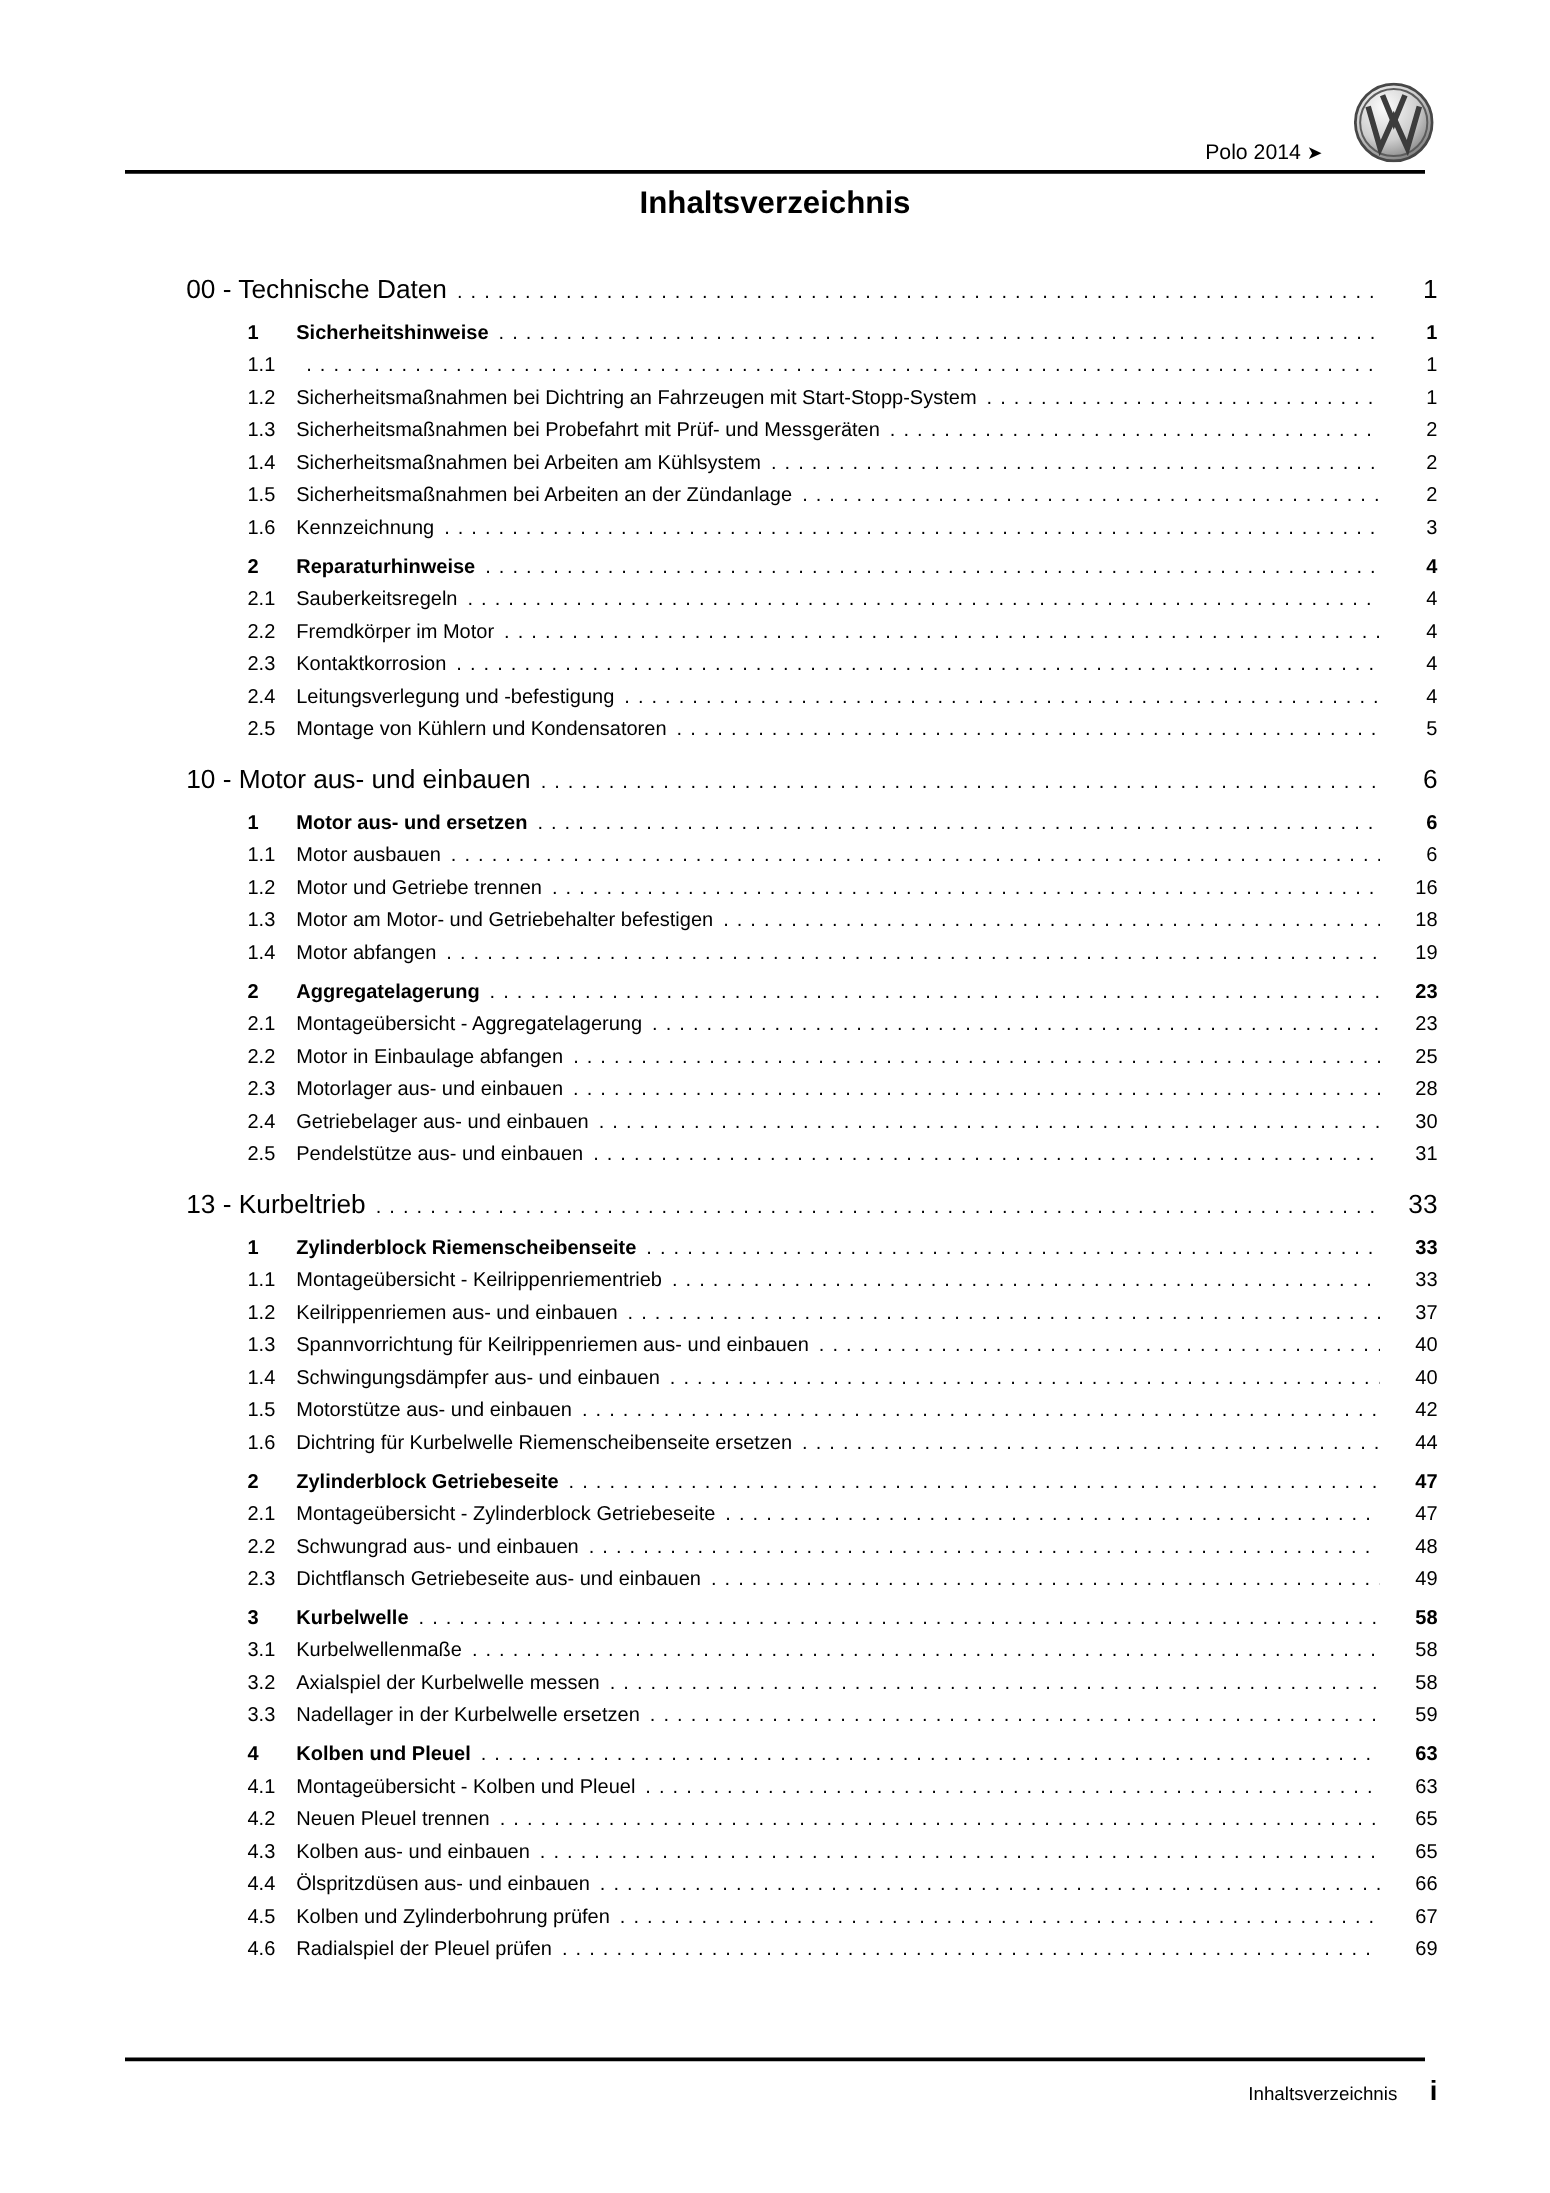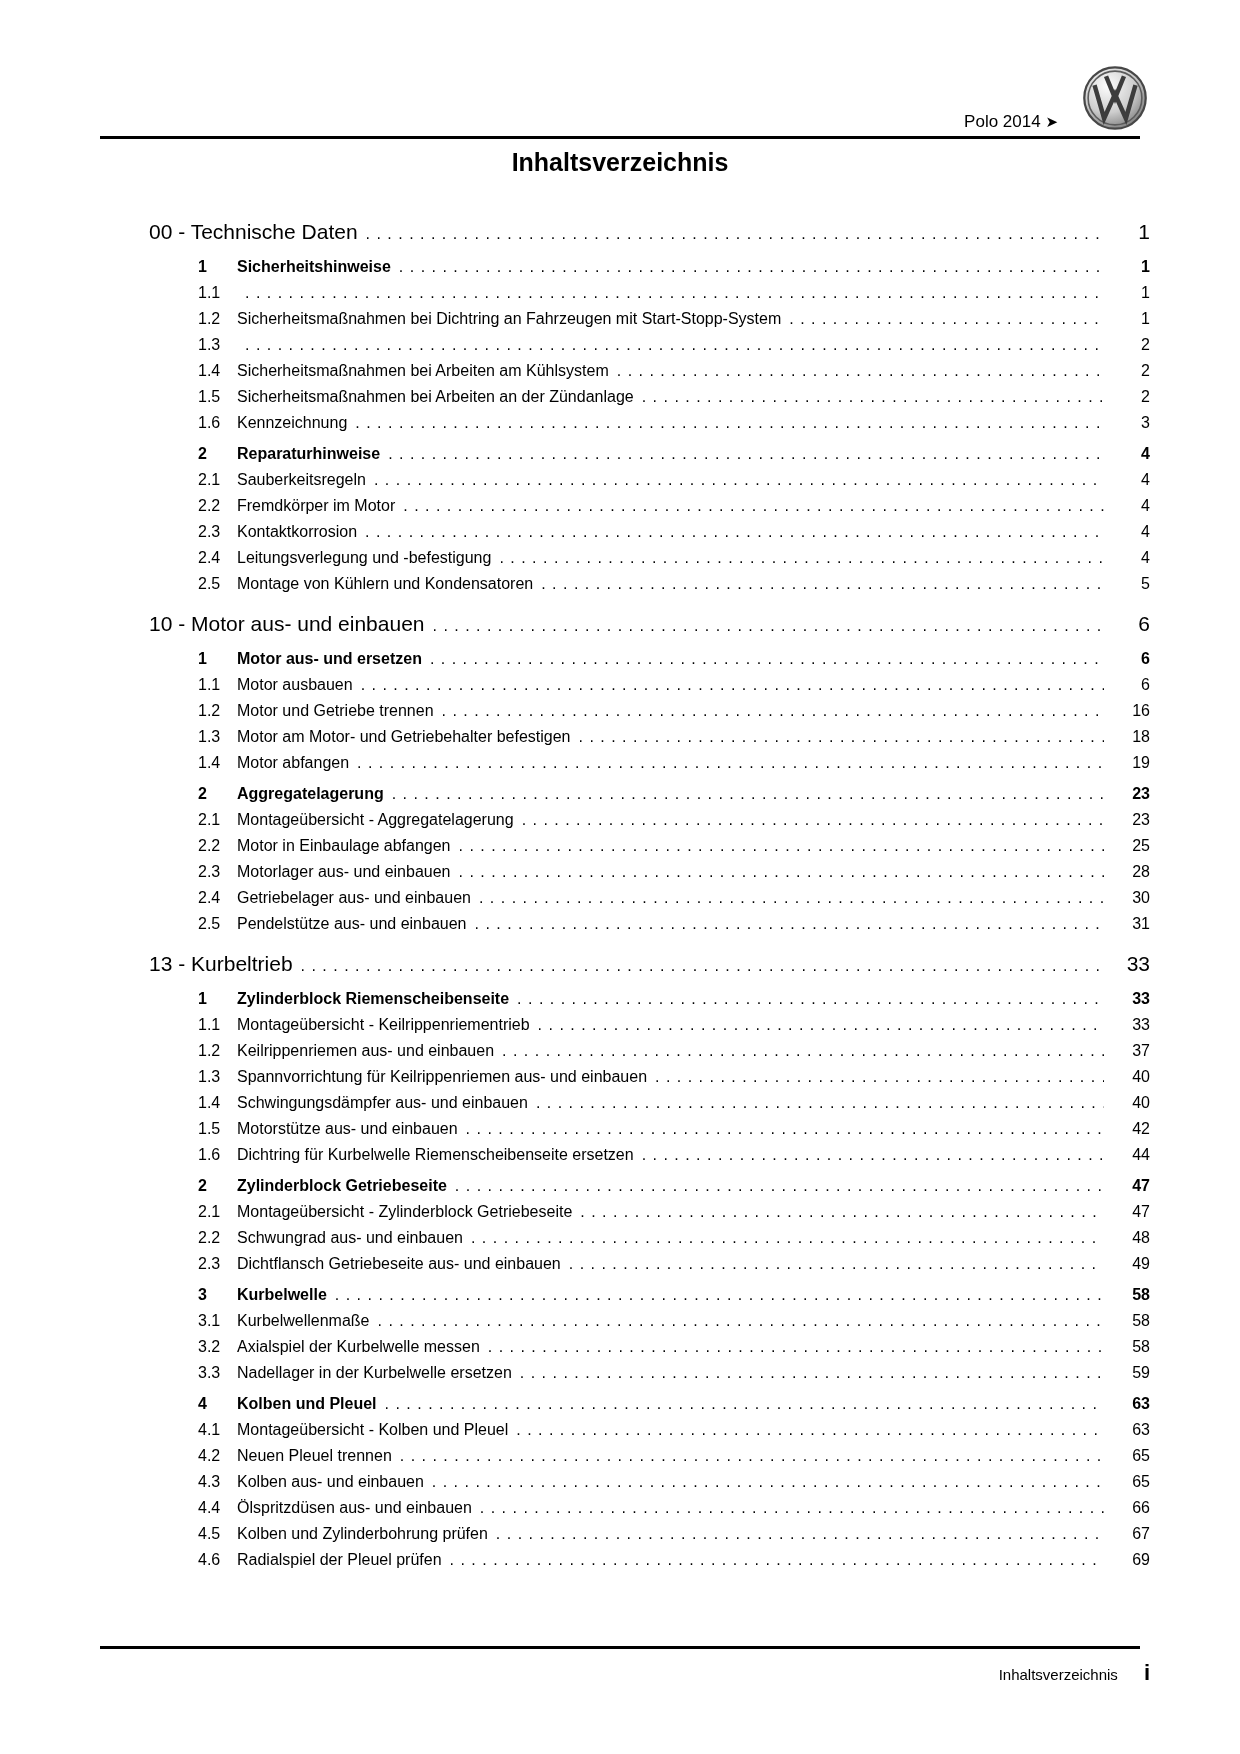--- a/index.html
+++ b/index.html
@@ -155,20 +155,21 @@
 
   <div class="row item-row">
     <span class="num">1.2</span>
     <span class="ttl">Sicherheitsmaßnahmen bei Dichtring an Fahrzeugen mit Start-Stopp-System</span>
     <span class="dots">. . . . . . . . . . . . . . . . . . . . . . . . . . . . . . . . . . . . . . . . . . . . . . . . . . . . . . . . . . . . . . . . . . . . . . . . . . . . . . . . . . . . . . . . . . . . . . . . . . . . . . . . . . . . . . . . . . . . . . . . . . . . . . . . . . . . . . . . . . . . . . . . . . . . . . . . . . . . . . . . . . . . . . . . . . . . . . . . . . . . . . . . . . . . . . . . . . . . . . . . . . . . . . . . . . . . . . . . . . . . </span>
     <span class="pagecol">1</span>
   </div>
 
   <div class="row item-row">
     <span class="num">1.3</span>
+    <span class="ttl">Sicherheitsmaßnahmen bei Probefahrt mit Prüf- und Messgeräten</span>
     <span class="dots">. . . . . . . . . . . . . . . . . . . . . . . . . . . . . . . . . . . . . . . . . . . . . . . . . . . . . . . . . . . . . . . . . . . . . . . . . . . . . . . . . . . . . . . . . . . . . . . . . . . . . . . . . . . . . . . . . . . . . . . . . . . . . . . . . . . . . . . . . . . . . . . . . . . . . . . . . . . . . . . . . . . . . . . . . . . . . . . . . . . . . . . . . . . . . . . . . . . . . . . . . . . . . . . . . . . . . . . . . . . . </span>
     <span class="pagecol">2</span>
   </div>
 
   <div class="row item-row">
     <span class="num">1.4</span>
     <span class="ttl">Sicherheitsmaßnahmen bei Arbeiten am Kühlsystem</span>
     <span class="dots">. . . . . . . . . . . . . . . . . . . . . . . . . . . . . . . . . . . . . . . . . . . . . . . . . . . . . . . . . . . . . . . . . . . . . . . . . . . . . . . . . . . . . . . . . . . . . . . . . . . . . . . . . . . . . . . . . . . . . . . . . . . . . . . . . . . . . . . . . . . . . . . . . . . . . . . . . . . . . . . . . . . . . . . . . . . . . . . . . . . . . . . . . . . . . . . . . . . . . . . . . . . . . . . . . . . . . . . . . . . . </span>
     <span class="pagecol">2</span>
   </div>

